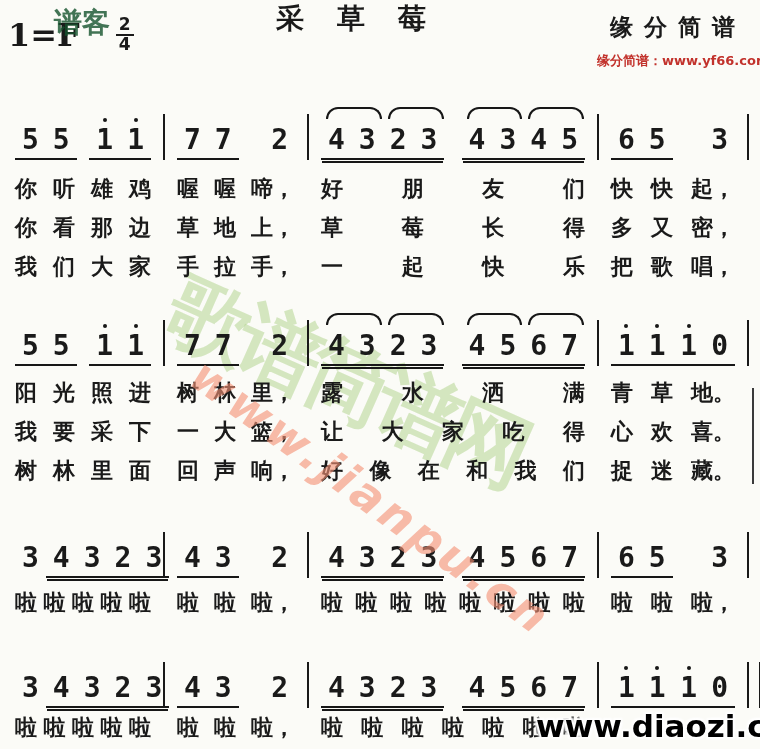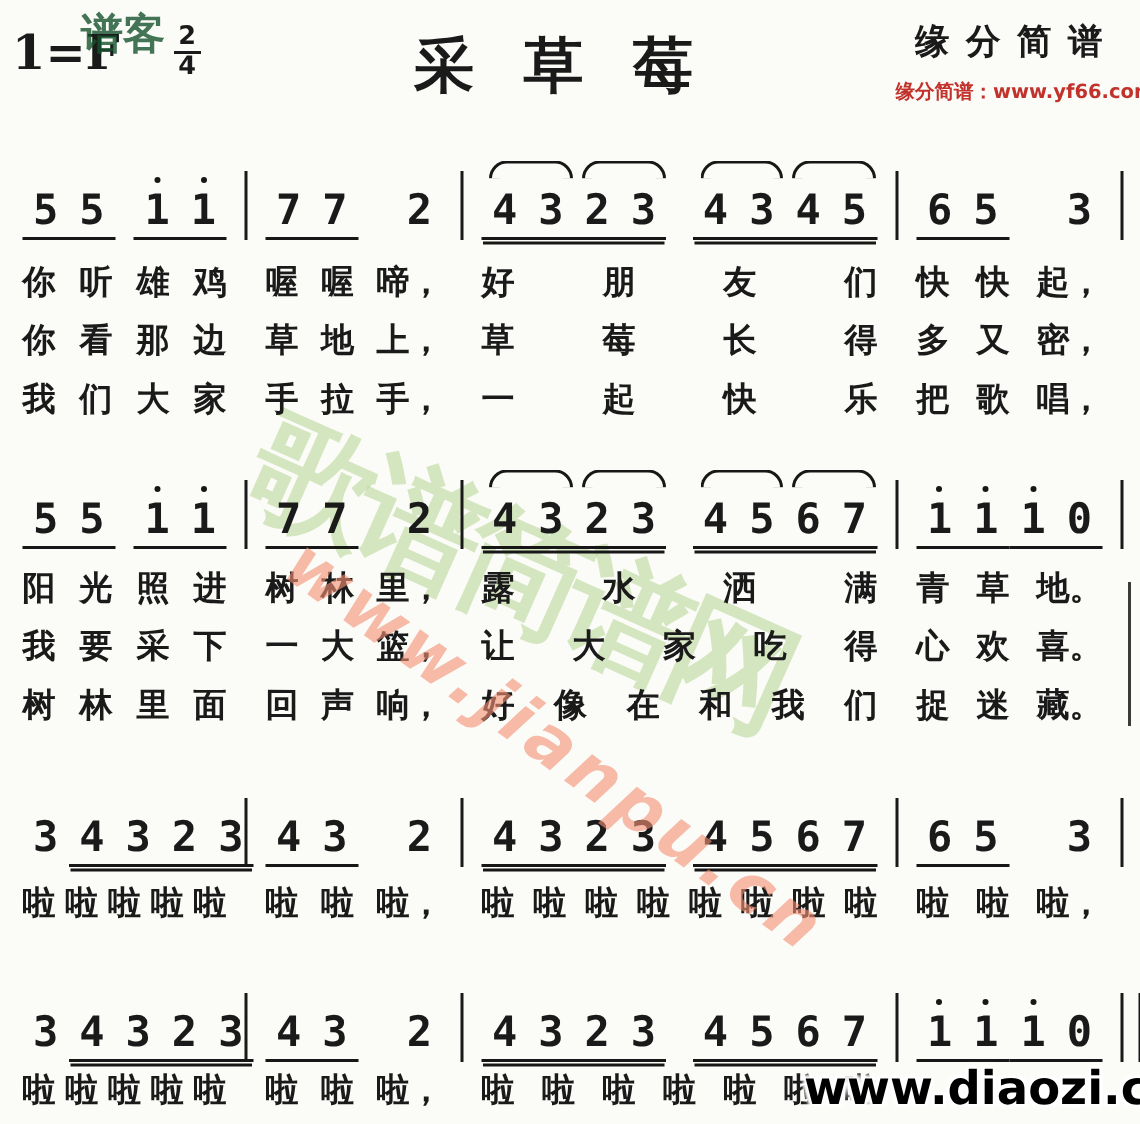--- a/index.html
+++ b/index.html
@@ -10,22 +10,22 @@
   }
   .page{position:absolute;inset:0;}
 
   
   .keyblock{position:absolute;left:8px;top:16px;display:flex;align-items:center;z-index:1;}
   .key{font-family:"DejaVu Serif",serif;font-weight:700;font-size:32px;}
   .frac{display:inline-flex;flex-direction:column;align-items:center;margin-left:36px;
         font-weight:700;font-size:17px;line-height:1.05;}
   .frac .num{border-bottom:2px solid #1a1a1a;padding:0 3px;}
   .frac .den{padding:0 3px;}
-  .title{position:absolute;left:276px;top:16px;margin:0;z-index:1;
-         font-family:"DejaVu Serif",serif;font-weight:700;font-size:40px;
+  .title{position:absolute;left:276px;top:0px;margin:0;z-index:1;
+         font-family:"DejaVu Serif",serif;font-weight:700;font-size:28px;
          letter-spacing:33px;white-space:nowrap;}
   .source{position:absolute;left:610px;top:12px;z-index:1;
           font-family:"DejaVu Serif",serif;font-weight:700;font-size:23px;
           letter-spacing:11px;white-space:nowrap;}
   .credit{position:absolute;left:597px;top:52px;z-index:1;
           font-size:13px;font-weight:700;color:#c2322c;white-space:nowrap;}
 
   
   .wm{position:absolute;white-space:nowrap;pointer-events:none;}
   .wm-puke{left:54px;top:4px;font-size:28px;font-weight:700;color:#14532d;opacity:.8;z-index:2;

